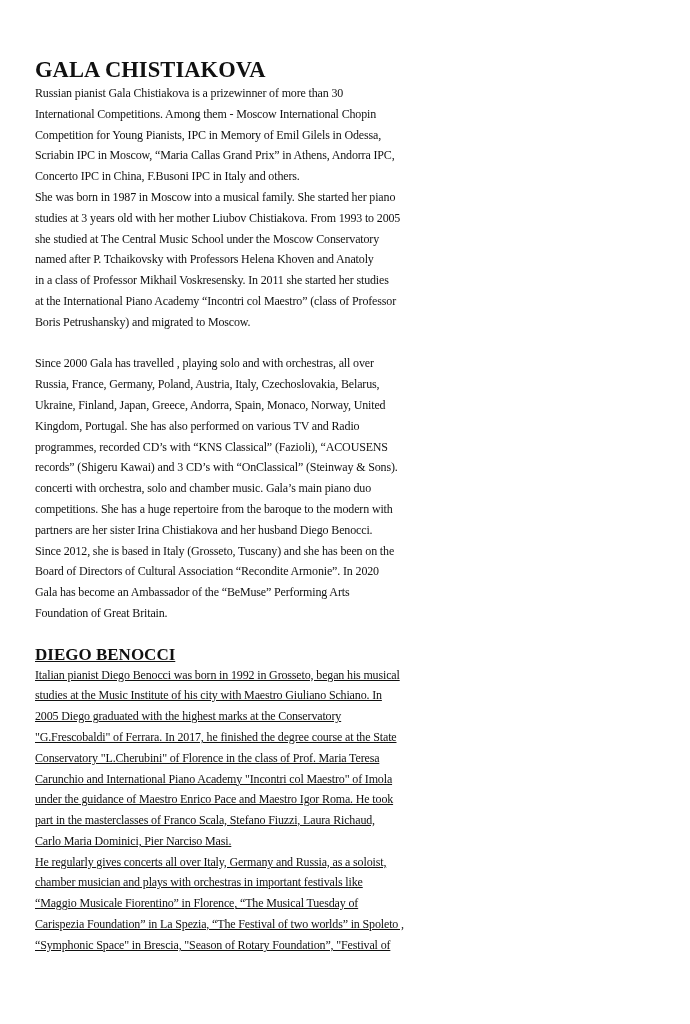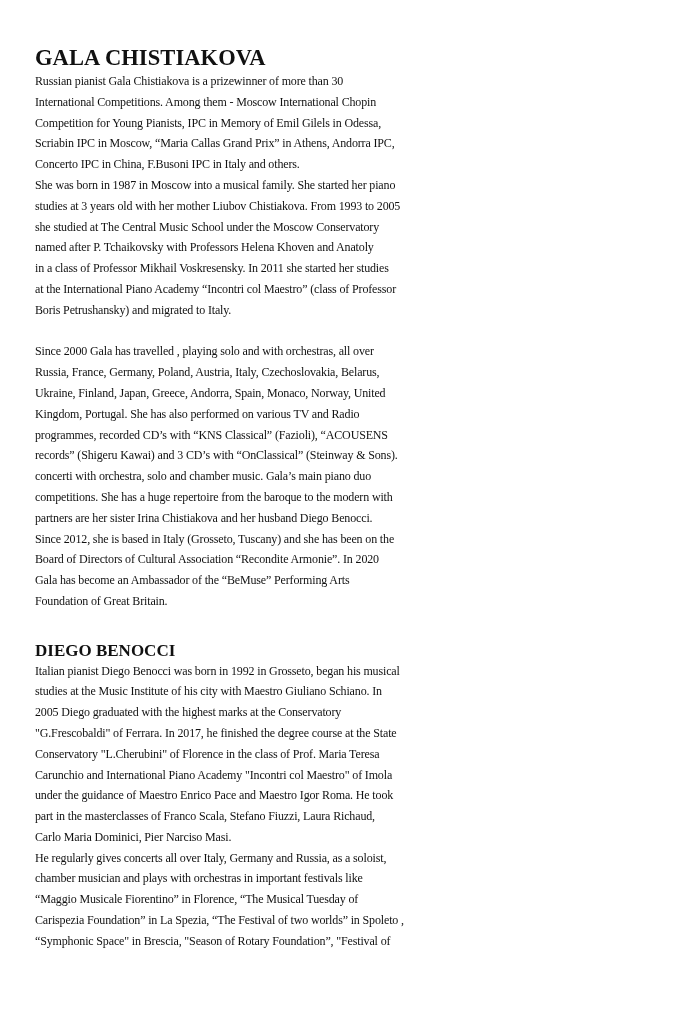--- a/index.html
+++ b/index.html
@@ -11,21 +11,21 @@
       width: 690px;
       height: 1024px;
       overflow: hidden;
       position: relative;
       color: #111111;
       font-family: "Liberation Serif", "DejaVu Serif", serif;
     }
     .page {
       position: absolute;
       left: 35px;
-      top: 45px;
+      top: 57px;
       width: 650px;
     }
     .heading {
       font-weight: bold;
       margin: 0;
       white-space: nowrap;
     }
     .heading.large {
       font-size: 22.5px;
       line-height: 26px;
@@ -43,21 +43,21 @@
       letter-spacing: -0.15px;
     }
     .line {
       display: block;
       white-space: nowrap;
     }
     .gap {
       height: 20.8px;
     }
     .section-1 .heading.large { margin-bottom: 0; }
-    .section-2 { margin-top: 8px; }
+    .section-2 { margin-top: 0; text-decoration: underline; }
   </style>
 </head>
 <body>
 
 <div class="page">
 
   <section class="section-1">
     <h1 class="heading large">GALA CHISTIAKOVA</h1>
 
     <p class="para">
@@ -65,21 +65,21 @@
       <span class="line">International Competitions. Among them - Moscow International Chopin</span>
       <span class="line">Competition for Young Pianists, IPC in Memory of Emil Gilels in Odessa,</span>
       <span class="line">Scriabin IPC in Moscow, “Maria Callas Grand Prix” in Athens, Andorra IPC,</span>
       <span class="line">Concerto IPC in China, F.Busoni IPC in Italy and others.</span>
       <span class="line">She was born in 1987 in Moscow into a musical family. She started her piano</span>
       <span class="line">studies at 3 years old with her mother Liubov Chistiakova. From 1993 to 2005</span>
       <span class="line">she studied at The Central Music School under the Moscow Conservatory</span>
       <span class="line">named after P. Tchaikovsky with Professors Helena Khoven and Anatoly</span>
       <span class="line">in a class of Professor Mikhail Voskresensky. In 2011 she started her studies</span>
       <span class="line">at the International Piano Academy “Incontri col Maestro” (class of Professor</span>
-      <span class="line">Boris Petrushansky) and migrated to Italy.</span>
+      <span class="line">Boris Petrushansky) and migrated to Moscow.</span>
     </p>
 
     <div class="gap"></div>
 
     <p class="para">
       <span class="line">Since 2000 Gala has travelled , playing solo and with orchestras, all over</span>
       <span class="line">Russia, France, Germany, Poland, Austria, Italy, Czechoslovakia, Belarus,</span>
       <span class="line">Ukraine, Finland, Japan, Greece, Andorra, Spain, Monaco, Norway, United</span>
       <span class="line">Kingdom, Portugal. She has also performed on various TV and Radio</span>
       <span class="line">programmes, recorded CD’s with “KNS Classical” (Fazioli), “ACOUSENS</span>

